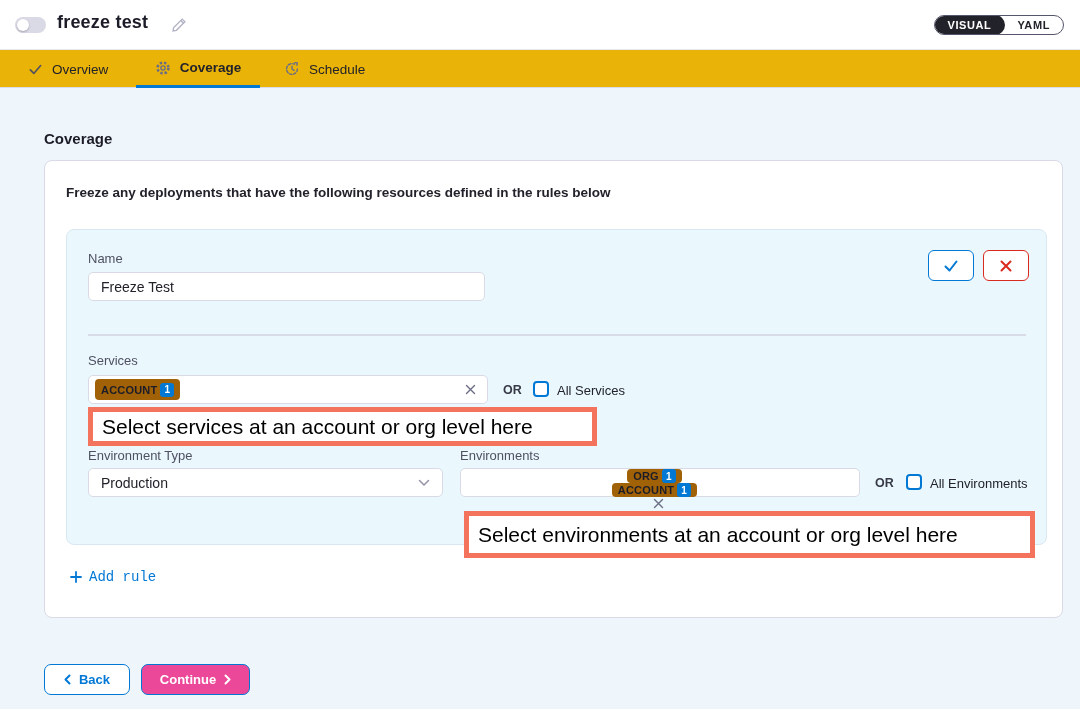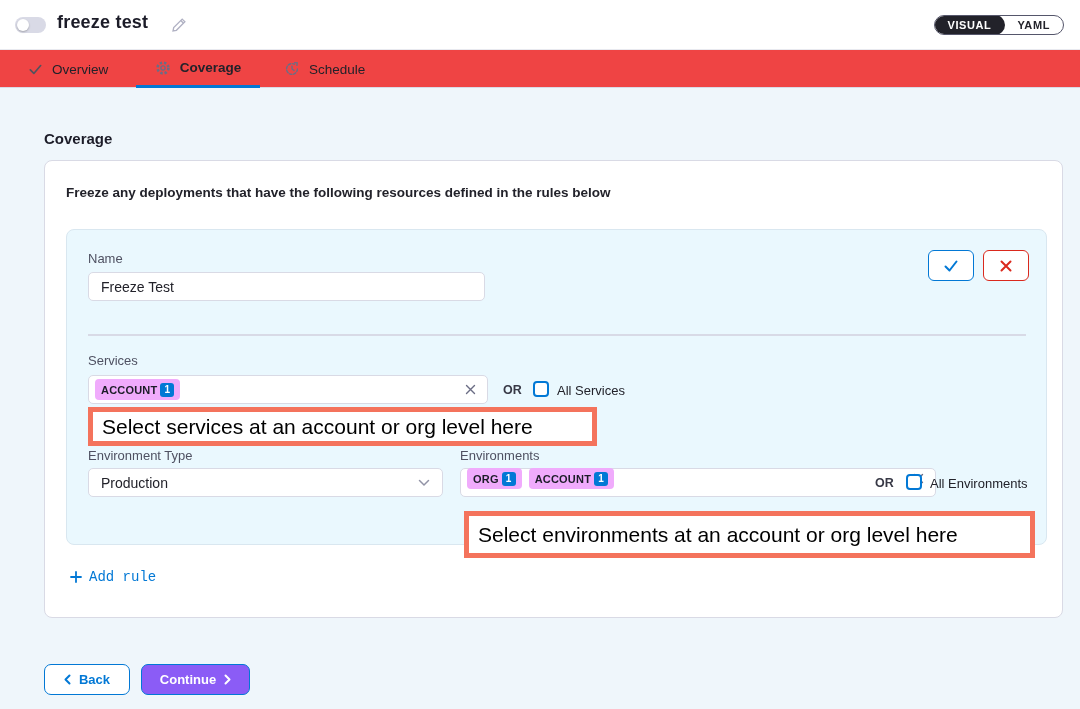--- a/index.html
+++ b/index.html
@@ -11,61 +11,61 @@
   .toggle { position:absolute; left:15px; top:17px; width:31px; height:16px; background:#d9dae6; border-radius:8px; cursor:pointer; }
   .toggle .knob { position:absolute; left:2px; top:2px; width:12px; height:12px; background:#fff; border-radius:50%; box-shadow:0 1px 2px rgba(0,0,0,.25); }
   .title { position:absolute; left:57px; top:12px; font-size:18px; font-weight:700; color:#1c1c28; letter-spacing:.2px; }
   .pencil { position:absolute; left:170px; top:16px; width:18px; height:18px; color:#b0b1c3; cursor:pointer; }
   .viewtoggle { position:absolute; right:16px; top:15px; height:20px; display:flex; align-items:stretch; border:1px solid #55566b; border-radius:10px; background:#fff; overflow:hidden; }
   .viewtoggle .seg { display:flex; align-items:center; padding:0 13px; font-size:11px; font-weight:700; letter-spacing:.6px; cursor:pointer; }
   .viewtoggle .seg.active { background:#22222a; color:#fff; border-radius:10px; margin:-1px; padding:0 14px; }
   .viewtoggle .seg.inactive { color:#22222a; }
 
   
-  .tabbar { position:absolute; left:0; top:50px; width:1080px; height:38px; background:#ef4444; border-bottom:1px solid #d9dae6; }
+  .tabbar { position:absolute; left:0; top:50px; width:1080px; height:38px; background:#eab308; border-bottom:1px solid #d9dae6; }
   .tab { position:absolute; top:0; height:38px; display:flex; align-items:center; gap:9px; font-size:13.5px; color:#22222a; cursor:pointer; }
   .tab .ticon { color:#6b6d85; display:flex; }
   .tab.active { font-weight:700; }
   .tab-overview { left:28px; }
   .tab-coverage { left:136px; width:124px; justify-content:center; border-bottom:3px solid #0278d5; }
   .tab-schedule { left:284px; }
 
   
   .page-heading { position:absolute; left:44px; top:130px; font-size:15px; font-weight:700; color:#1c1c28; }
   .outer-card { position:absolute; left:44px; top:160px; width:1019px; height:458px; background:#fff; border:1px solid #d9dae5; border-radius:8px; }
   .card-desc { position:absolute; left:66px; top:185px; font-size:13.5px; font-weight:700; color:#22222a; }
   .inner-card { position:absolute; left:66px; top:229px; width:981px; height:316px; background:#eaf8fe; border:1px solid #d9e7f0; border-radius:8px; }
 
   .field-label { position:absolute; font-size:13px; color:#4f5162; }
   .input { position:absolute; height:29px; background:#fff; border:1px solid #d9dae5; border-radius:5px; display:flex; align-items:center; padding:0 12px; font-size:14px; color:#22222a; }
   .input .grow { flex:1; }
   .clear-x { color:#6b6d85; display:flex; cursor:pointer; }
   .chev { color:#9293a6; display:flex; cursor:pointer; }
 
-  .tag { display:flex; align-items:center; height:21px; background:#f0abfc; border-radius:4px; padding:0 6px; margin-right:7px; font-size:11px; font-weight:600; color:#1c1c28; letter-spacing:.2px; }
+  .tag { display:flex; align-items:center; height:21px; background:#a16207; border-radius:4px; padding:0 6px; margin-right:7px; font-size:11px; font-weight:600; color:#1c1c28; letter-spacing:.2px; }
   .tag .count { margin-left:3px; min-width:14px; height:14px; background:#0278d5; color:#fff; border-radius:3px; font-size:10px; font-weight:700; display:flex; align-items:center; justify-content:center; padding:0 3px; }
 
   .or-label { position:absolute; font-size:12.5px; font-weight:600; color:#383946; }
   .checkbox { position:absolute; width:16px; height:16px; background:#fff; border:2px solid #0278d5; border-radius:4px; cursor:pointer; }
   .cb-label { position:absolute; font-size:13px; color:#22222a; }
 
   .iconbtn { position:absolute; top:250px; width:46px; height:31px; background:#fff; border-radius:6px; display:flex; align-items:center; justify-content:center; cursor:pointer; }
   .iconbtn.ok { left:928px; border:1.5px solid #0278d5; }
   .iconbtn.cancel { left:983px; border:1.5px solid #da291d; }
 
   .annotation { position:absolute; background:#fff; border:5px solid #f4735c; display:flex; align-items:center; padding:0 9px; font-size:21px; color:#000; white-space:nowrap; z-index:5; }
   .annotation.svc { left:88px; top:407px; width:509px; height:39px;text-align:center; }
   .annotation.env { left:464px; top:511px; width:571px; height:47px; }
 
   .add-rule { position:absolute; left:70px; top:569px; display:flex; align-items:center; gap:7px; color:#0278d5; font-size:14px; font-weight:500; cursor:pointer;font-family:Liberation Mono, monospace; }
 
   
   .btn { position:absolute; top:664px; height:31px; border-radius:7px; display:flex; align-items:center; justify-content:center; gap:8px; font-size:13px; font-weight:700; cursor:pointer; }
   .btn-back { left:44px; width:86px; background:#fff; border:1px solid #0278d5; color:#0278d5; }
-  .btn-continue { left:141px; width:109px; background:#8b5cf6; border:1px solid #0278d5; color:#fff; }
+  .btn-continue { left:141px; width:109px; background:#ec4899; border:1px solid #0278d5; color:#fff; }
 </style>
 </head>
 <body>
 
 <div id="app">
 
   <div class="header">
     <div class="toggle">
         <div class="knob"></div>
       </div>
@@ -161,21 +161,21 @@
     <span>Production</span>
     <span class="grow"></span>
     <span class="chev">
       <svg width="12" height="8" viewBox="0 0 12 8" fill="none" stroke="currentColor" stroke-width="1.5" stroke-linecap="round">
           <path d="M1.5 1.5L6 6l4.5-4.5"></path>
         </svg>
     </span>
   </div>
 
   <div class="field-label" style="left:460px; top:448px;">Environments</div>
-  <div class="input" style="left:460px; top:468px; width:476px; padding:0 10px 8px 6px;">
+  <div class="input" style="left:460px; top:468px; width:400px; padding:0 10px 8px 6px;flex-direction:column;">
     <span class="tag">
       <span>ORG</span>
       <span class="count">1</span>
     </span>
     <span class="tag">
       <span>ACCOUNT</span>
       <span class="count">1</span>
     </span>
     <span class="grow"></span>
     <span class="clear-x">

